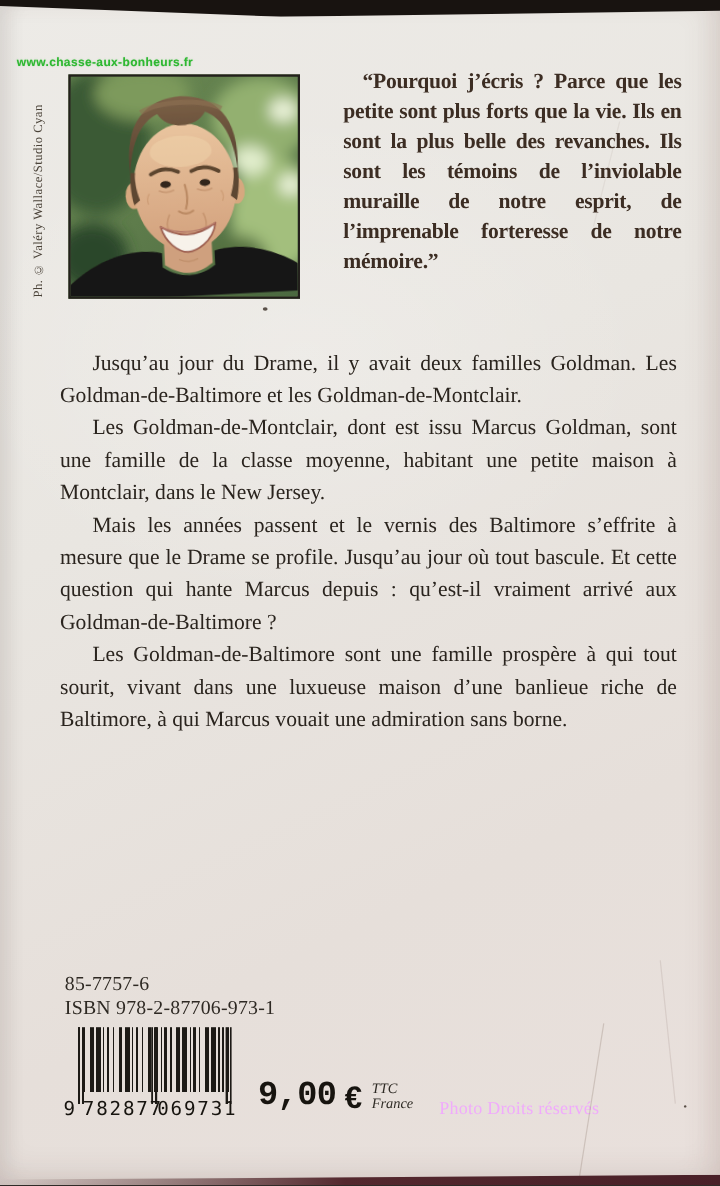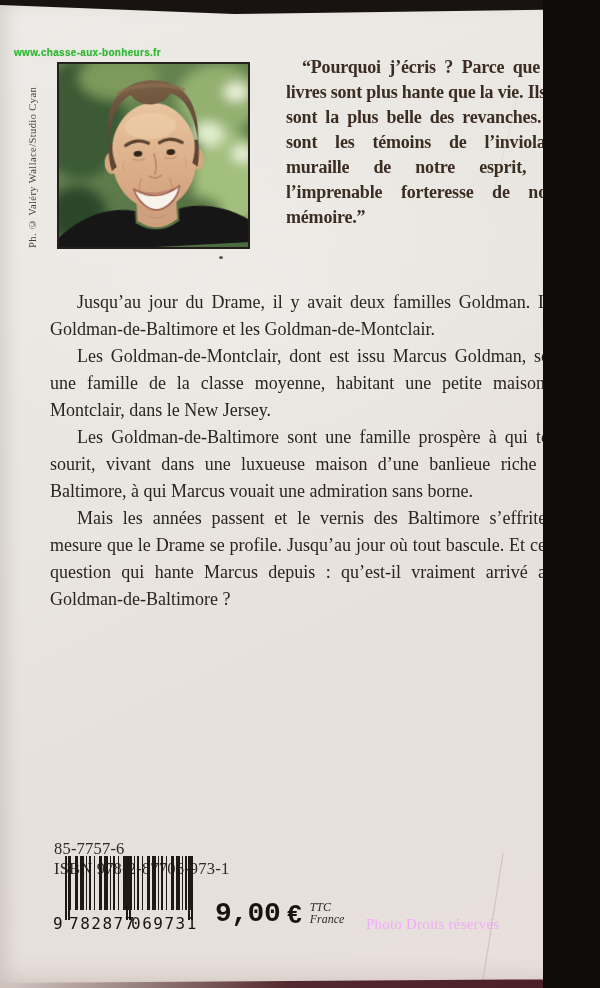--- a/index.html
+++ b/index.html
@@ -1,16 +1,16 @@
 <!DOCTYPE html>
 <html lang="fr"><head>
 <meta charset="utf-8">
 <style>
   html,body{margin:0;padding:0;background:#0e0c0a;}
-  .scene{position:relative;width:543px;height:988px;overflow:hidden;background:#141110;
+  .scene{position:relative;width:600px;height:988px;overflow:hidden;background:#141110;
          font-family:"Liberation Serif", serif;}
   
   .cover{position:absolute;left:0;top:0;width:600px;height:988px;
          background:
            radial-gradient(ellipse 420px 300px at 42% 30%, rgba(255,255,255,0.20), rgba(255,255,255,0) 70%),
            linear-gradient(155deg,#edebe7 0%,#e9e6e1 38%,#e6dfda 72%,#e9e0dc 100%);
          box-shadow: inset -10px 0 22px rgba(120,70,60,0.10),
                      inset 8px 0 16px rgba(0,0,0,0.05),
                      inset 0 -14px 24px rgba(70,40,40,0.07);}
   .top-strip{position:absolute;left:0;top:0;width:600px;height:16px;background:#181310;
@@ -33,21 +33,21 @@
   
   .quote{position:absolute;left:286px;top:55px;width:282px;
          font-size:18px;font-weight:700;line-height:25px;color:#3c2d23;
          text-align:justify;text-indent:16px;letter-spacing:-0.2px;}
   
   .synopsis{position:absolute;left:50px;top:289px;width:514px;
             font-size:18px;line-height:27px;color:#2a241e;text-align:justify;}
   .synopsis p{margin:0;text-indent:27px;}
   
   .imprint{position:absolute;left:54px;top:810px;font-size:16.5px;line-height:20px;
-           color:#2e2923;letter-spacing:.2px;margin-top:29px;}
+           color:#2e2923;letter-spacing:.2px;}
   
   .barcode{position:absolute;left:53px;top:856px;width:146px;height:80px;color:#17140f;}
   .barcode .bars{position:absolute;left:12px;top:0;width:128px;height:54px;
     background:repeating-linear-gradient(90deg,
       #1d1a16 0 2px, transparent 2px 5px,
       #1d1a16 5px 6px, transparent 6px 10px,
       #1d1a16 10px 13px, transparent 13px 15px,
       #1d1a16 15px 19px, transparent 19px 21px,
       #1d1a16 21px 22px, transparent 22px 24px);}
   .barcode .guard{position:absolute;top:0;width:5px;height:64px;
@@ -145,27 +145,27 @@
         <path d="M110,114 Q114,122 111,128" stroke="#c79671" stroke-width="1.5" fill="none"></path>
         <path d="M74,124 C88,134 104,134 120,123 C117,139 103,146 96,146 C88,146 77,137 74,124 Z" fill="#f7f2ea" stroke="#9e5f50" stroke-width="1.6" stroke-linejoin="round"></path>
         <path d="M74,124 C88,131 104,131 120,123" stroke="#b4786a" stroke-width="1.2" fill="none"></path>
         <path d="M88,152 Q96,156 104,152" stroke="#c0906c" stroke-width="1.2" fill="none"></path>
         <path d="M66,96 Q63,100 65,105" stroke="#cf9f78" stroke-width="1.2" fill="none"></path>
         <path d="M126,96 Q129,100 127,105" stroke="#cf9f78" stroke-width="1.2" fill="none"></path>
       </g>
     </svg>
   </div>
 
-  <div class="quote">“Pourquoi j’écris ? Parce que les livres sont plus hante que la vie. Ils en sont la plus belle des revanches. Ils sont les témoins de l’inviolable muraille de notre esprit, de l’imprenable forteresse de notre mémoire.”</div>
+  <div class="quote">“Pourquoi j’écris ? Parce que les petite sont plus forts que la vie. Ils en sont la plus belle des revanches. Ils sont les témoins de l’inviolable muraille de notre esprit, de l’imprenable forteresse de notre mémoire.”</div>
 
   <div class="synopsis">
     <p>Jusqu’au jour du Drame, il y avait deux familles Goldman. Les Goldman-de-Baltimore et les Goldman-de-Montclair.</p>
     <p>Les Goldman-de-Montclair, dont est issu Marcus Goldman, sont une famille de la classe moyenne, habitant une petite maison à Montclair, dans le New Jersey.</p>
+    <p>Mais les années passent et le vernis des Baltimore s’effrite à mesure que le Drame se profile. Jusqu’au jour où tout bascule. Et cette question qui hante Marcus depuis : qu’est-il vraiment arrivé aux Goldman-de-Baltimore ?</p>
     <p>Les Goldman-de-Baltimore sont une famille prospère à qui tout sourit, vivant dans une luxueuse maison d’une banlieue riche de Baltimore, à qui Marcus vouait une admiration sans borne.</p>
-    <p>Mais les années passent et le vernis des Baltimore s’effrite à mesure que le Drame se profile. Jusqu’au jour où tout bascule. Et cette question qui hante Marcus depuis : qu’est-il vraiment arrivé aux Goldman-de-Baltimore ?</p>
   </div>
 
   <div class="imprint">
     <div>85-7757-6</div>
     <div>ISBN 978-2-87706-973-1</div>
   </div>
 
   <div class="barcode">
     <div class="bars"></div>
     <div class="guard g-left"></div>

